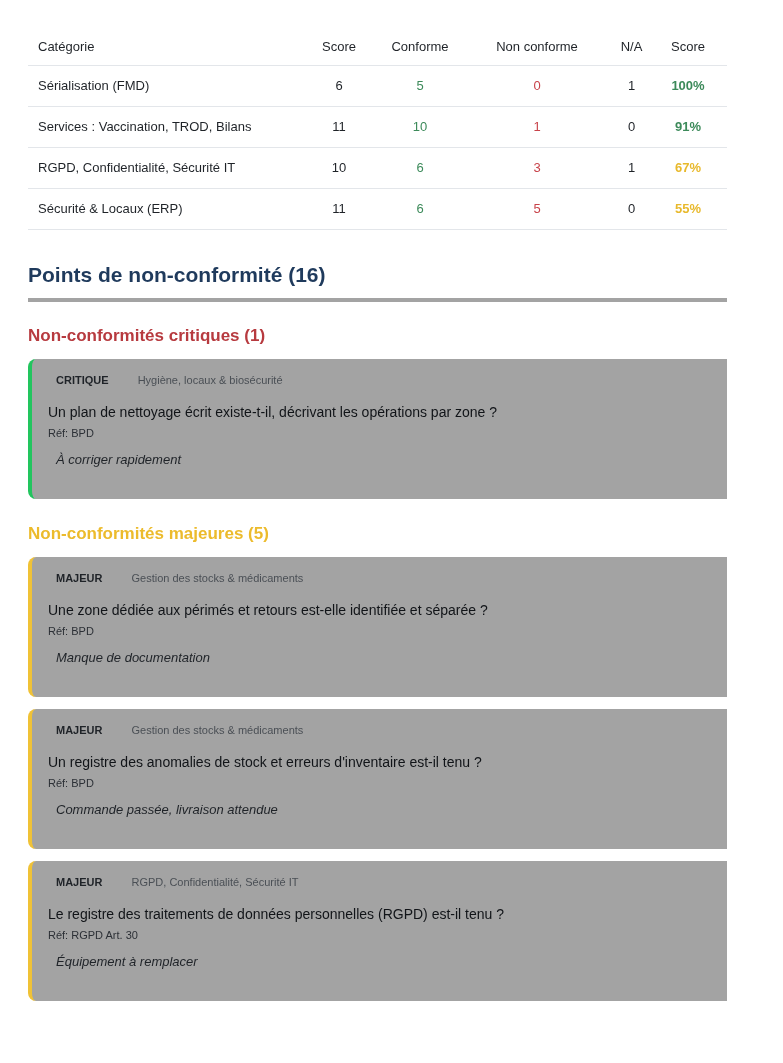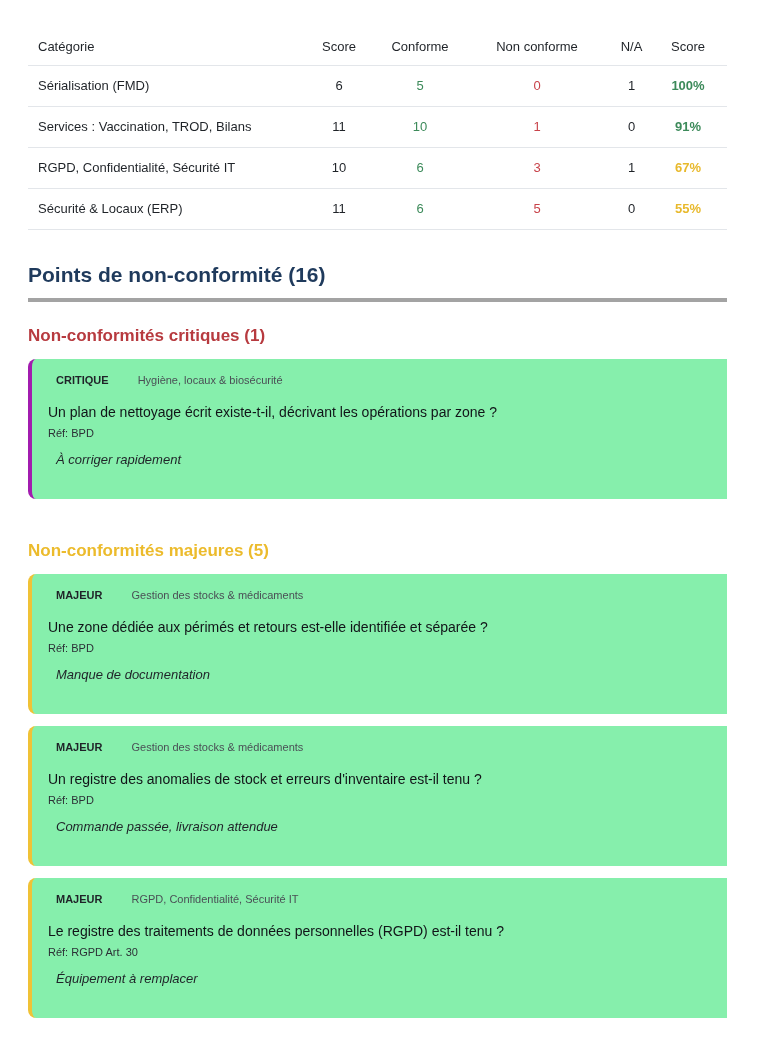--- a/index.html
+++ b/index.html
@@ -19,23 +19,23 @@
     col.c-score { width: 78px; }
     .green { color: #3c8a5a; }
     .red { color: #c8434a; }
     .score { font-weight: bold; }
     .score.good { color: #3c8a5a; }
     .score.warn { color: #e8b92c; }
 
     h2.section-title { margin-top: 33px; font-size: 21px; font-weight: bold; color: #1f3a5c; padding-bottom: 11px; border-bottom: 4px solid #a3a3a3; }
     h3.group-title { font-size: 17px; font-weight: bold; margin-top: 24px; }
     h3.group-title.critical { color: #b73a3f; }
-    h3.group-title.major { color: #ecbb2c; margin-top: 42px; }
+    h3.group-title.major { color: #ecbb2c; margin-top: 25px; }
 
-    .card { position: relative; margin-top: 13px; padding: 14px 0 18px 16px; border-left: 4px solid #a21caf; border-radius: 8px 0 0 8px; background: #86efac; min-height: 140px; }
+    .card { position: relative; margin-top: 13px; padding: 14px 0 18px 16px; border-left: 4px solid #22c55e; border-radius: 8px 0 0 8px; background: #a3a3a3; min-height: 140px; }
     .card.major { border-left-color: #f0c236; }
     .card + .card { margin-top: 12px; }
     .card .meta { font-size: 11px; padding-left: 8px; height: 14px; line-height: 14px; }
     .card .badge { font-weight: bold; color: #1f2328; display: inline-block; margin-right: 26px; }
     .card .cat-label { color: #4a4f55; }
     .card .question { margin-top: 16px; font-size: 14px; color: #111418; line-height: 18px; }
     .card .ref { margin-top: 6px; font-size: 11px; color: #2c3036; }
     .card .note { margin-top: 13px; padding-left: 8px; font-size: 13px; font-style: italic; color: #1f2328; }
   </style>
 </head>

